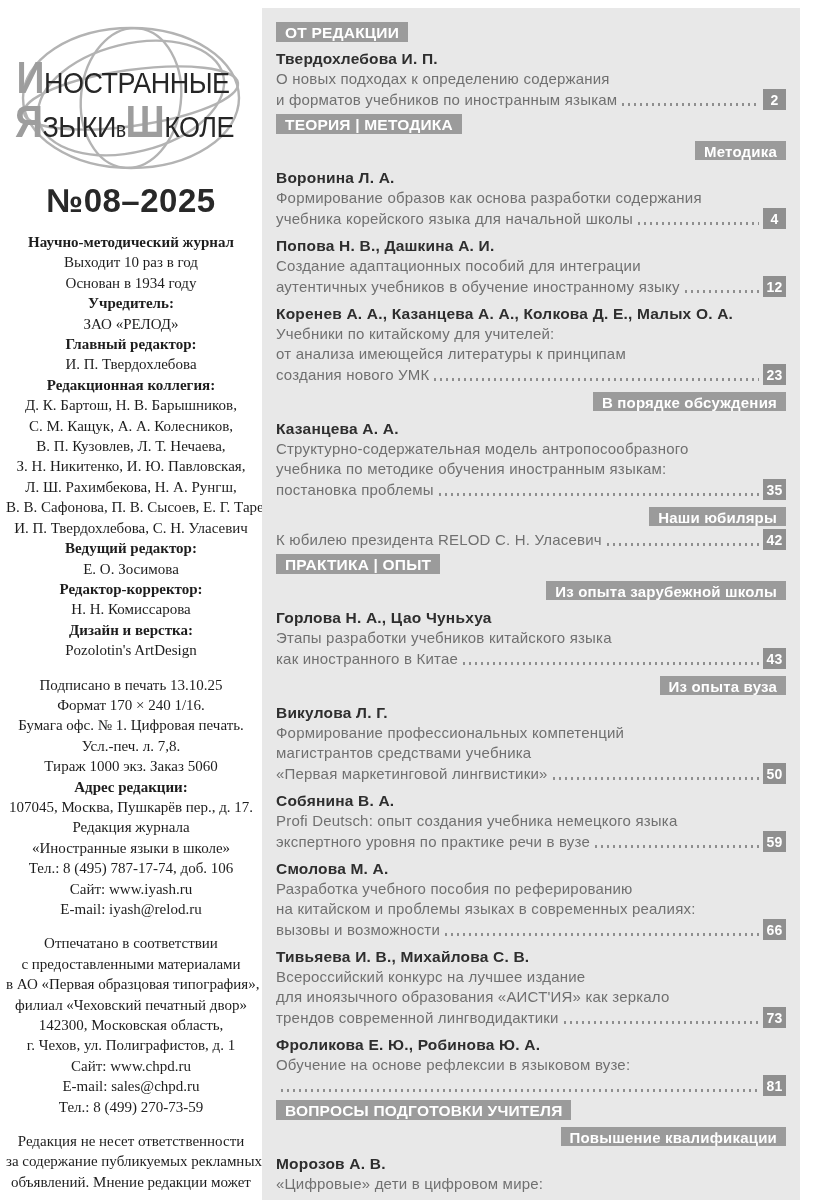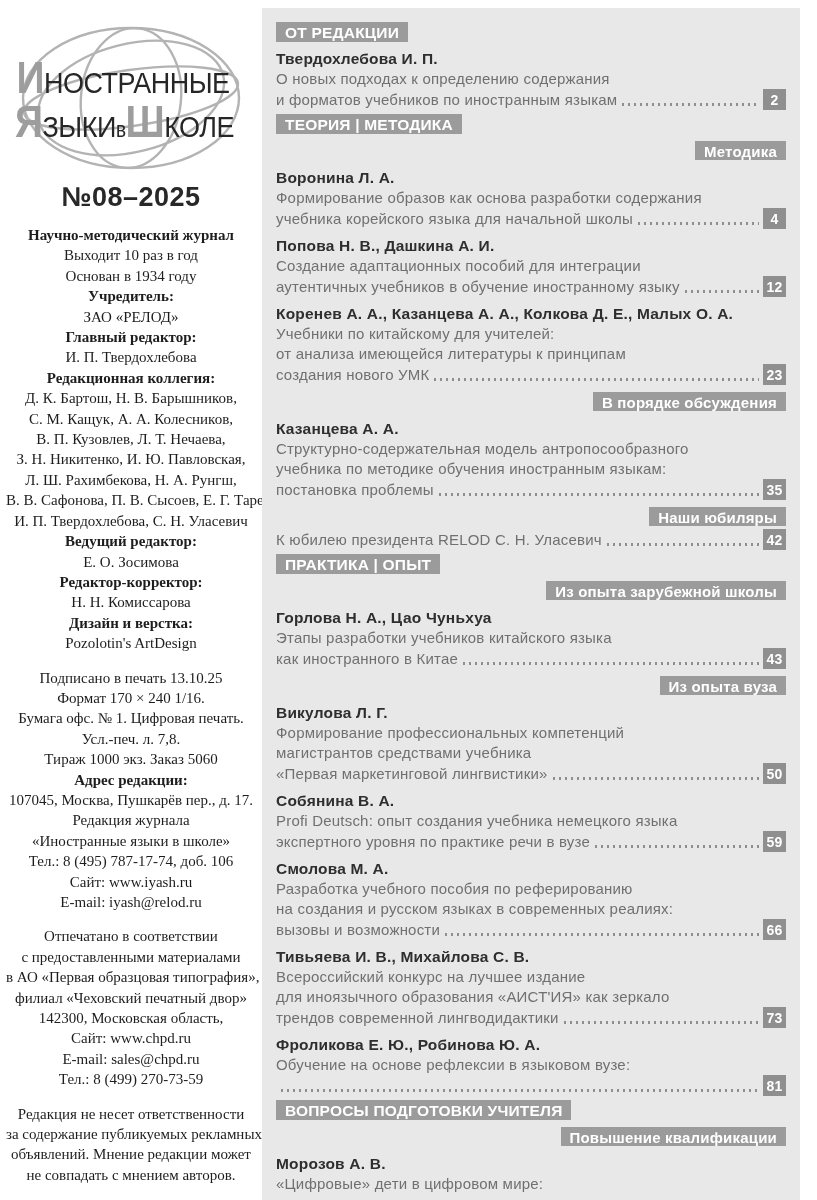--- a/index.html
+++ b/index.html
@@ -10,21 +10,21 @@
   
   .left-col{position:absolute;left:0;top:0;width:262px;height:1200px;background:#ffffff;
             text-align:center;}
   .logo{position:relative;width:232px;height:152px;margin:22px auto 0;}
   .logo svg{position:absolute;inset:0;}
   .logo-text{position:absolute;left:0;right:16px;top:34px;color:#262626;}
   .logo-line{font-family:"Liberation Sans",sans-serif;font-size:27px;line-height:40px;
              letter-spacing:-0.5px;white-space:nowrap;transform:scaleY(1.12);transform-origin:top;}
   .logo-line .cap{font-size:39px;font-weight:700;color:#9d9d9d;}
   .logo-line .small{font-size:19px;}
-  .issue{font-size:27px;font-weight:700;letter-spacing:0.5px;color:#282828;margin:8px 0 12px;}
+  .issue{font-size:33px;font-weight:700;letter-spacing:0.5px;color:#282828;margin:8px 0 12px;}
   .imprint{padding:0 6px;}
   .info-line{font-family:"Liberation Serif",serif;font-size:15px;line-height:20.4px;
              color:#1d1d1d;white-space:nowrap;}
   .info-line.b{font-weight:700;}
   .info-line.gap{margin-top:14px;}
 
   
   .toc{position:absolute;left:262px;top:8px;width:538px;height:1192px;background:#e8e8e8;
        padding:10px 14px 0 14px;box-sizing:border-box;overflow:hidden;}
   .badge{display:inline-block;background:#9b9b9b;color:#ffffff;font-weight:700;
@@ -98,20 +98,21 @@
         <div class="info-line">Редакция журнала</div>
         <div class="info-line">«Иностранные языки в школе»</div>
         <div class="info-line">Тел.: 8 (495) 787-17-74, доб. 106</div>
         <div class="info-line">Сайт: www.iyash.ru</div>
         <div class="info-line">E-mail: iyash@relod.ru</div>
         <div class="info-line gap">Отпечатано в соответствии</div>
         <div class="info-line">с предоставленными материалами</div>
         <div class="info-line">в АО «Первая образцовая типография»,</div>
         <div class="info-line">филиал «Чеховский печатный двор»</div>
         <div class="info-line">142300, Московская область,</div>
+        <div class="info-line">г. Чехов, ул. Полиграфистов, д. 1</div>
         <div class="info-line">Сайт: www.chpd.ru</div>
         <div class="info-line">E-mail: sales@chpd.ru</div>
         <div class="info-line">Тел.: 8 (499) 270-73-59</div>
         <div class="info-line gap">Редакция не несет ответственности</div>
         <div class="info-line">за содержание публикуемых рекламных</div>
         <div class="info-line">объявлений. Мнение редакции может</div>
         <div class="info-line">не совпадать с мнением авторов.</div>
       </div>
   </aside>
 
@@ -202,21 +203,21 @@
         <div class="t-line">Profi Deutsch: опыт создания учебника немецкого языка</div>
         <div class="t-line last">
           <span class="t-text">экспертного уровня по практике речи в вузе</span>
           <span class="dots"></span>
           <span class="page-badge">59</span>
         </div>
       </div>
       <div class="entry">
         <div class="authors">Смолова М. А.</div>
         <div class="t-line">Разработка учебного пособия по реферированию</div>
-        <div class="t-line">на создания и русском языках в современных реалиях:</div>
+        <div class="t-line">на китайском и проблемы языках в современных реалиях:</div>
         <div class="t-line last">
           <span class="t-text">вызовы и возможности</span>
           <span class="dots"></span>
           <span class="page-badge">66</span>
         </div>
       </div>
       <div class="entry">
         <div class="authors">Тивьяева И. В., Михайлова С. В.</div>
         <div class="t-line">Всероссийский конкурс на лучшее издание</div>
         <div class="t-line">для иноязычного образования «АИСТ'ИЯ» как зеркало</div>

